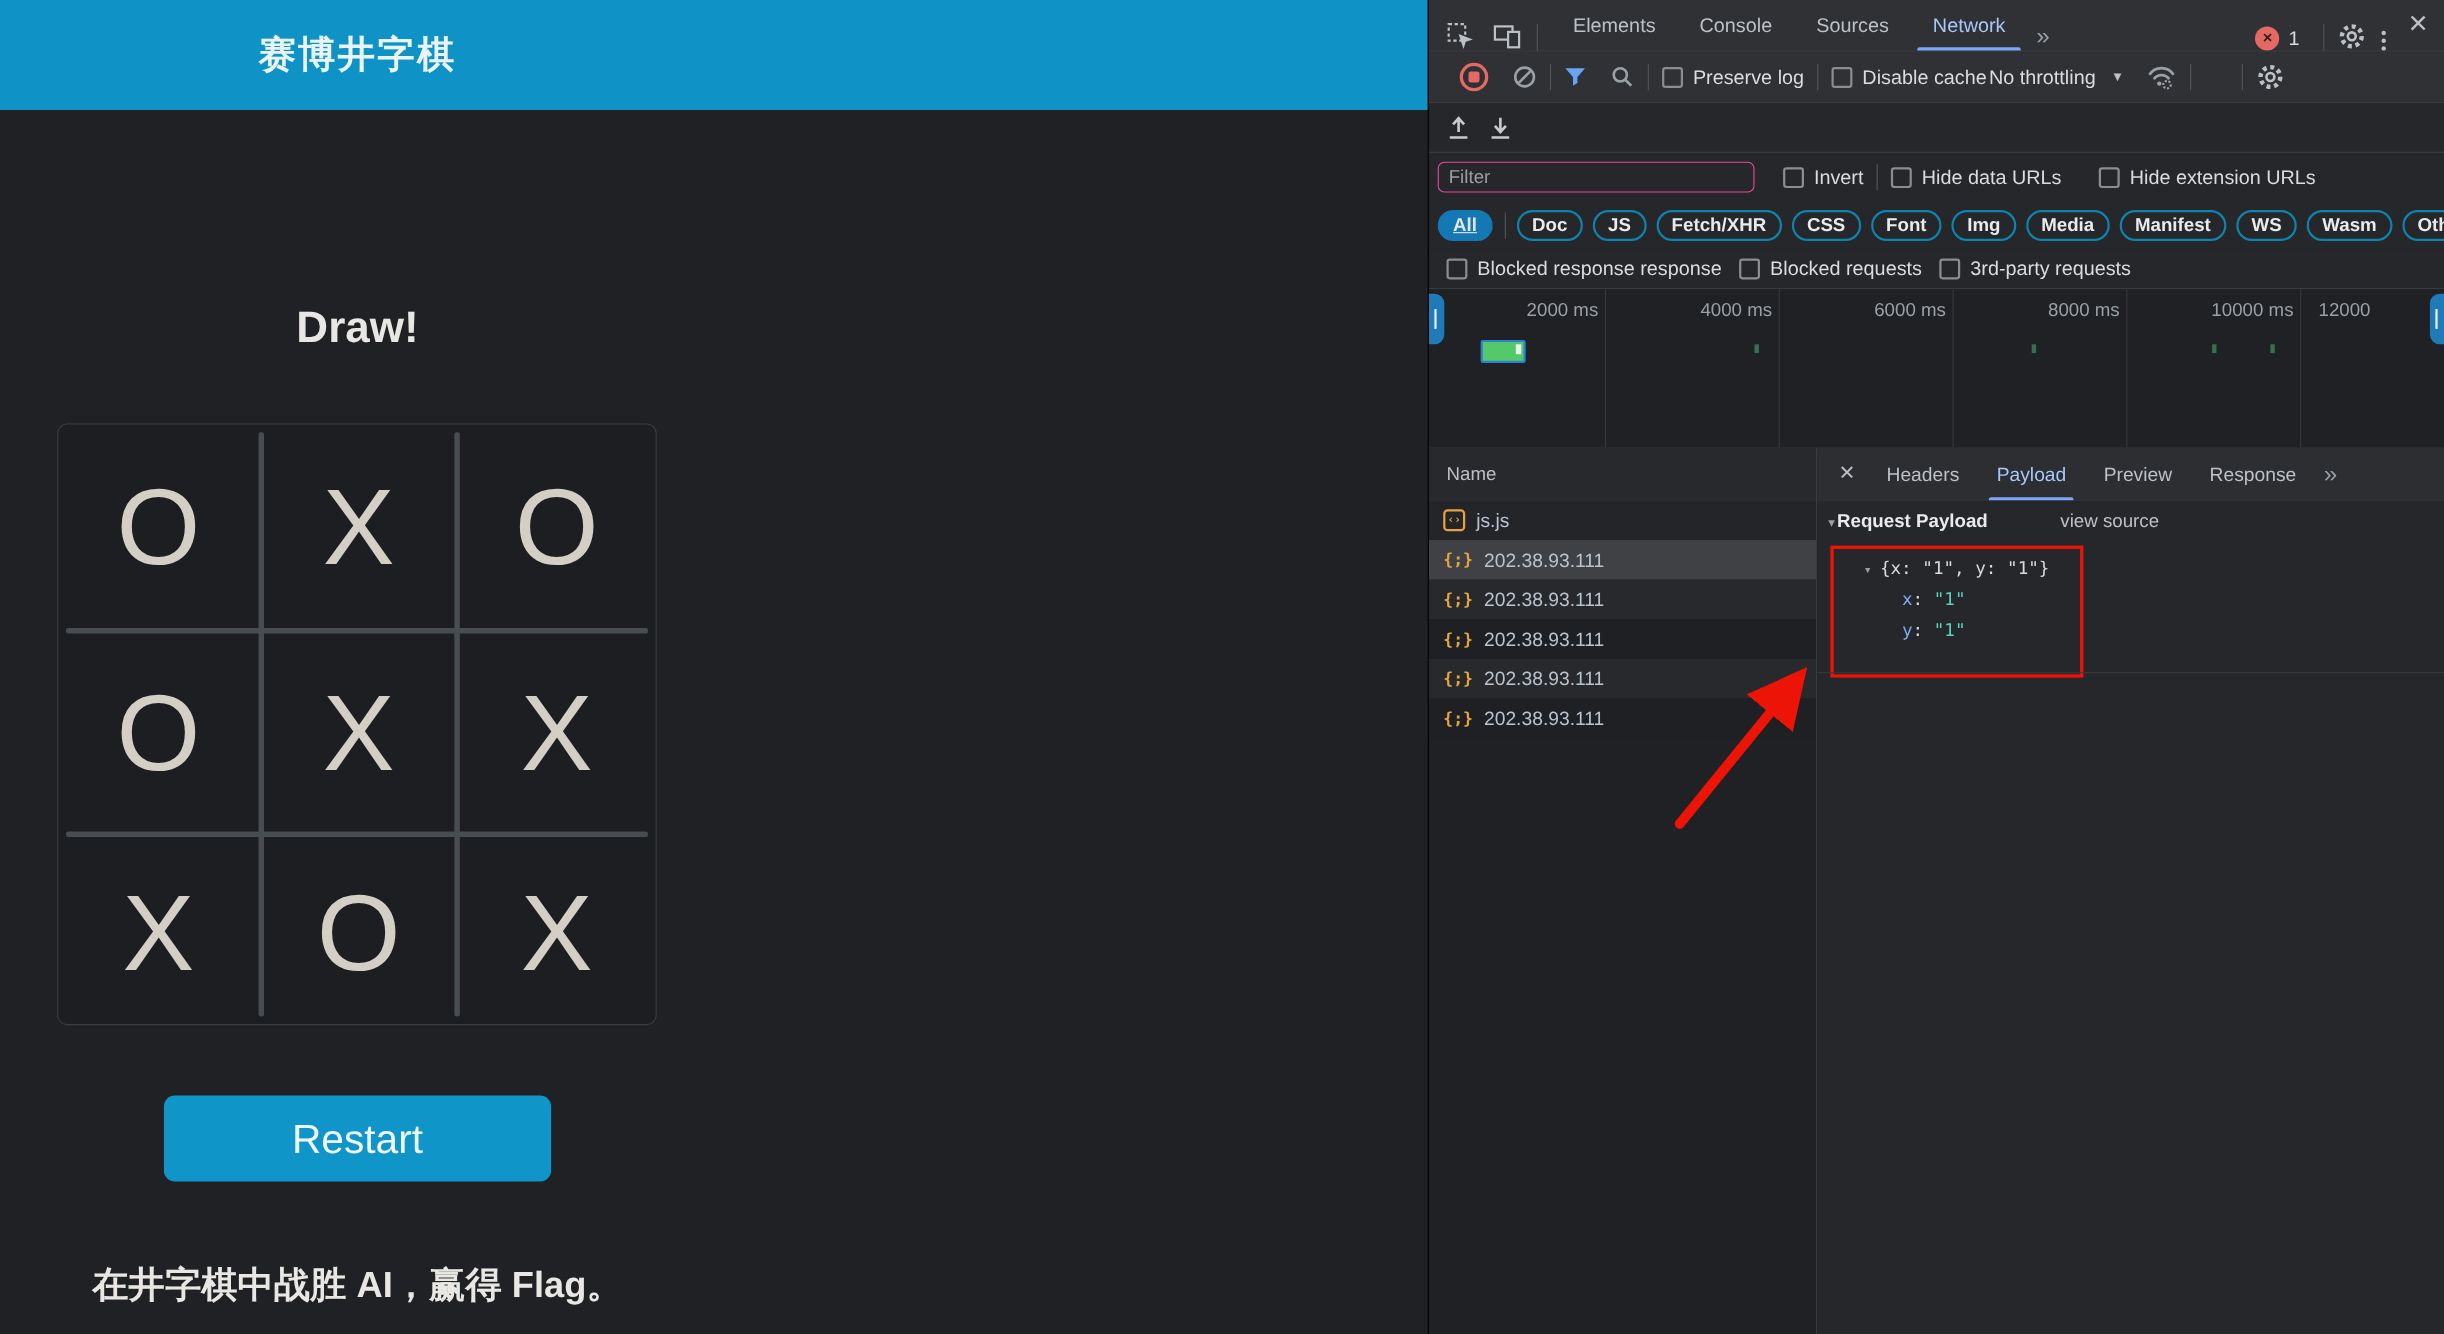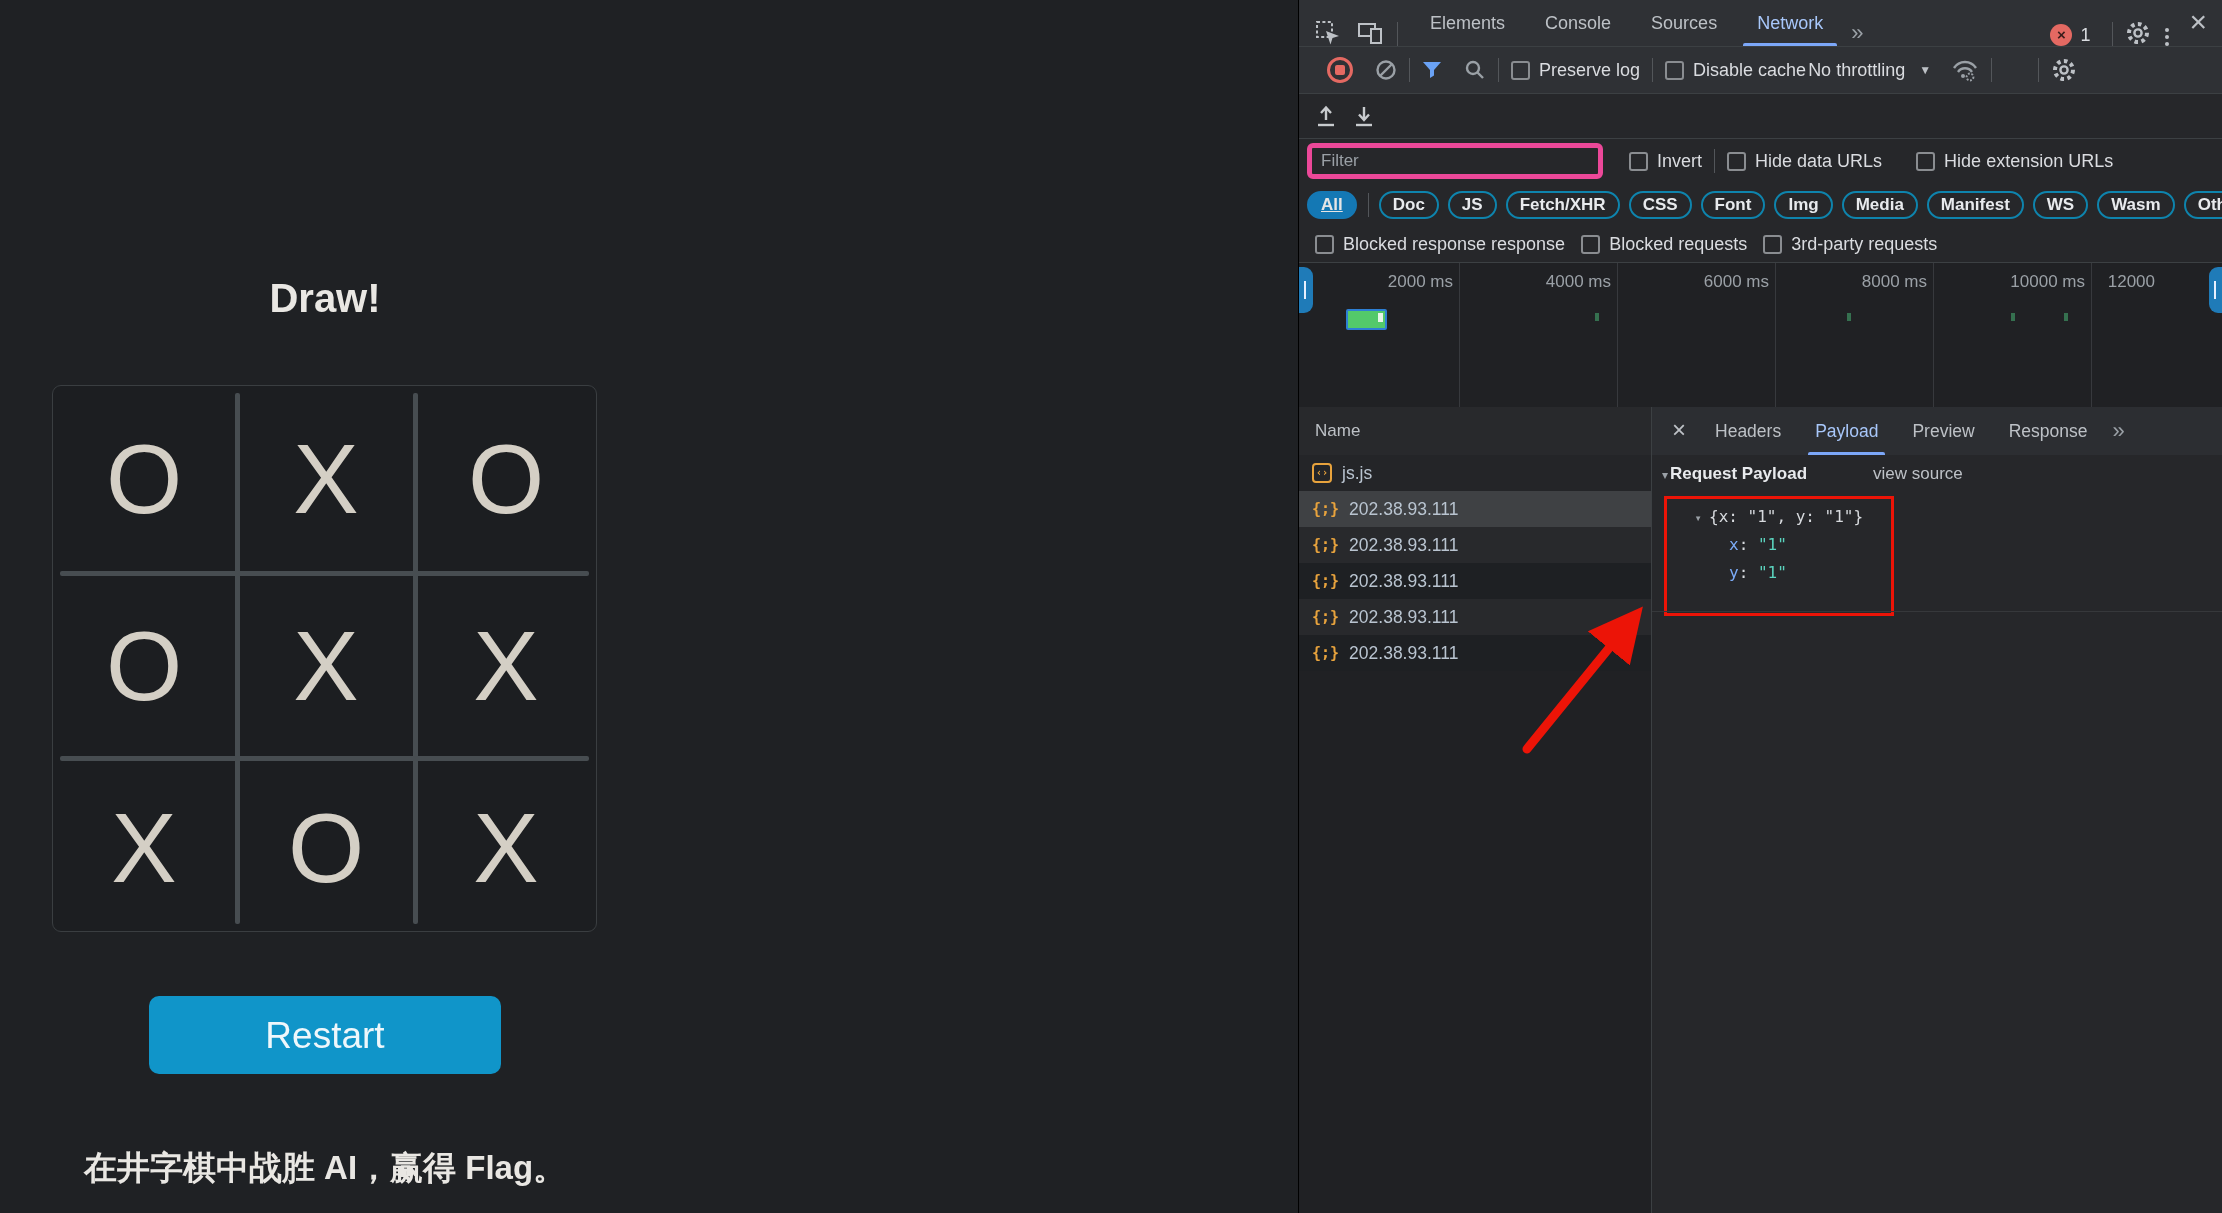--- a/index.html
+++ b/index.html
@@ -62,21 +62,21 @@
   .clear-btn{margin-left:22px;flex:none;}
   .ddl{display:flex;align-items:center;flex:none;margin-left:2px;}
   .ddl .lab{font-size:18px;color:#dadce0;}
   .ddl .car{font-size:12px;color:#bdc1c6;margin-left:14px;}
 
   .dt-har{position:absolute;left:0;top:94px;width:924px;height:44px;background:#26272a;
           border-bottom:1px solid #3c4043;display:flex;align-items:center;}
 
   .dt-filterrow{position:absolute;left:0;top:139px;width:924px;height:44px;background:#26272a;
                 display:flex;align-items:center;}
-  .filter-input{width:268px;height:26px;margin-left:8px;background:transparent;border:5px solid #ec4899;
+  .filter-input{width:268px;height:26px;margin-left:8px;background:transparent;border:1px solid #ec4899;
                 border-radius:6px;color:#3b82f6;font-size:17px;padding:0 9px;flex:none;
                 font-family:"Liberation Sans",sans-serif;}
   .filter-input::placeholder{color:#9aa0a6;}
 
   .dt-chips{position:absolute;left:0;top:183px;width:924px;height:44px;background:#26272a;
             display:flex;align-items:center;}
   .chip{flex:none;border:2px solid #0e84ad;border-radius:14px;padding:2px 12px;margin-right:9px;
         color:#e8eaed;font-size:17px;font-weight:bold;white-space:nowrap;}
   .chip.active{background:#1478b4;border-color:#1478b4;color:#e5e5e5;margin-left:8px;text-decoration:underline;}
 
@@ -149,20 +149,23 @@
   .spacer{flex:1;}
 
   .arrow-overlay{position:absolute;left:0;top:0;width:2222px;height:1213px;pointer-events:none;}
 </style>
 </head>
 <body>
 
 <div class="screen">
 
   <div class="game-panel">
+    <div class="game-header">
+      <div class="game-title">赛博井字棋</div>
+    </div>
     <div class="game-status">Draw!</div>
 
     <div class="board">
       <div class="bline bl-v1"></div>
       <div class="bline bl-v2"></div>
       <div class="bline bl-h1"></div>
       <div class="bline bl-h2"></div>
       <span class="cell c0">O</span>
       <span class="cell c1">X</span>
       <span class="cell c2">O</span>

